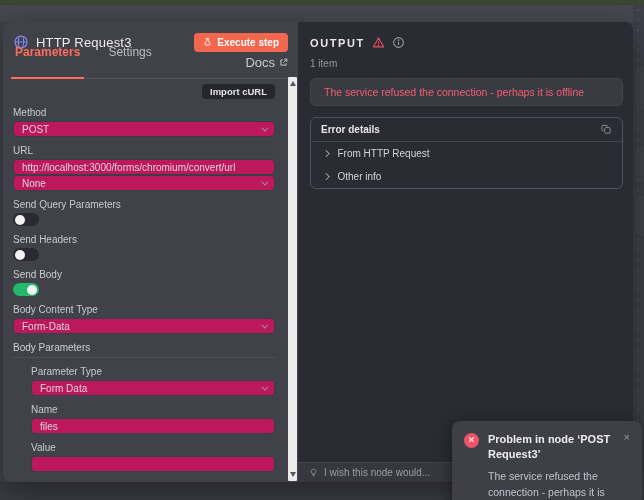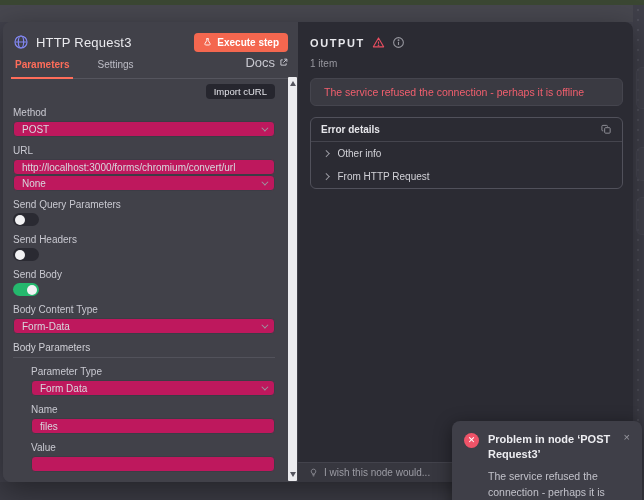--- a/index.html
+++ b/index.html
@@ -42,35 +42,35 @@
   .lp-title-row { display:flex; align-items:center; height:22px; }
   .node-icon { width:16px; height:16px; margin-right:7px; flex:none; }
   .node-title { font-size:13px; font-weight:normal; color:#eaeaee; flex:1; letter-spacing:.2px; }
   .exec-btn {
     display:flex; align-items:center; gap:5px;
     background:#f4674f; color:#fff; border:none; border-radius:4px;
     font-size:10px; font-weight:bold; padding:4px 9px; cursor:pointer;
     font-family:inherit;
   }
   .tab-row { display:flex; align-items:flex-end; height:26px; border-bottom:1px solid #55555e; }
-  .tab { font-size:10px; padding:0 2px 8px 2px; margin-right:24px; position:relative; cursor:pointer; }
+  .tab { font-size:12px; padding:0 2px 19px 2px; margin-right:24px; position:relative; cursor:pointer; }
   .tab.active { color:#ff6d5a; font-weight:bold; }
   .tab.active::after { content:""; position:absolute; left:-2px; right:-2px; bottom:-1px; height:2px; background:#ff6d5a; }
   .tab.inactive { color:#bdbdc6; }
   .docs-link { margin-left:auto; display:flex; align-items:center; gap:4px; color:#c9c9d1; font-size:13px; padding-bottom:8px; cursor:pointer; }
 
   
   .lp-body {
     position:absolute; left:0; right:13px; top:58px; bottom:0;
     padding:2px 10px 0 10px; overflow:hidden;
   }
   .import-row { display:flex; justify-content:flex-end; margin-top:2px; }
   .import-btn {
     background:#26262e; color:#e3e3e9; border:none; border-radius:4px;
-    font-size:9.5px; font-weight:normal; padding:3px 8px; height:15px; line-height:9px;
+    font-size:9.5px; font-weight:bold; padding:3px 8px; height:15px; line-height:9px;
     cursor:pointer; font-family:inherit;
   }
   .f-label { margin:8px 0 3px 0; font-size:10px; line-height:11px; color:#c9c9d1; }
   .f-select,.f-input {
     height:16px; background:#be185d; border:1px solid #3c3c45; border-radius:4px;
     display:flex; align-items:center; padding:0 8px; font-size:10px; color:#d8d8de;
     cursor:pointer;
   }
   .f-select .chev { margin-left:auto; width:5px; height:5px; border-right:1.4px solid #9a9aa2; border-bottom:1.4px solid #9a9aa2; transform:rotate(45deg) translateY(-2px); }
   .toggle { width:26px; height:13px; border-radius:7px; background:#2a2a32; position:relative; cursor:pointer; margin-bottom:2px; }
@@ -282,25 +282,25 @@
     <div class="err-card">
       <div class="err-card-head">
         <span class="err-card-title">Error details</span>
         <svg width="11" height="11" viewBox="0 0 24 24" fill="none" stroke="#96969e" stroke-width="2">
             <rect x="8" y="8" width="12" height="12" rx="2"></rect>
             <path d="M5 15H4a2 2 0 0 1-2-2V5a2 2 0 0 1 2-2h8a2 2 0 0 1 2 2v1"></path>
           </svg>
       </div>
       <div class="err-row">
         <span class="exp-chev"></span>
-        <span>Other info</span>
+        <span>From HTTP Request</span>
       </div>
       <div class="err-row">
         <span class="exp-chev"></span>
-        <span>From HTTP Request</span>
+        <span>Other info</span>
       </div>
     </div>
 
     <div class="op-footer">
       <svg width="9" height="11" viewBox="0 0 24 24" fill="none" stroke="#9c9ca4" stroke-width="2">
           <path d="M9 18h6M10 21h4M12 3a6 6 0 0 1 4 10.5c-.8.7-1 1.5-1 2.5h-6c0-1-.2-1.8-1-2.5A6 6 0 0 1 12 3z"></path>
         </svg>
       <span>I wish this node would...</span>
     </div>
   </div>

